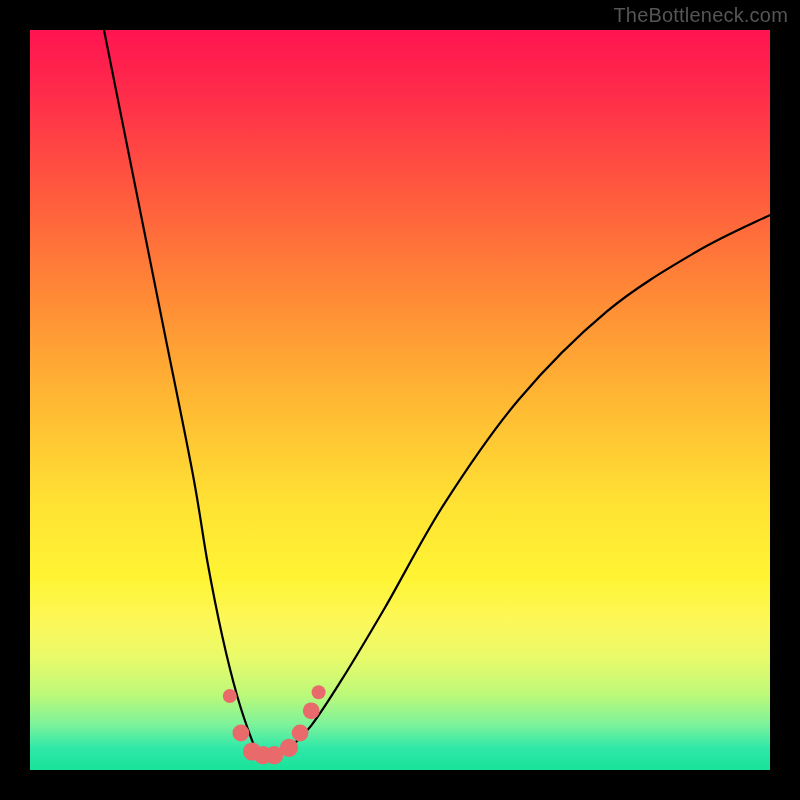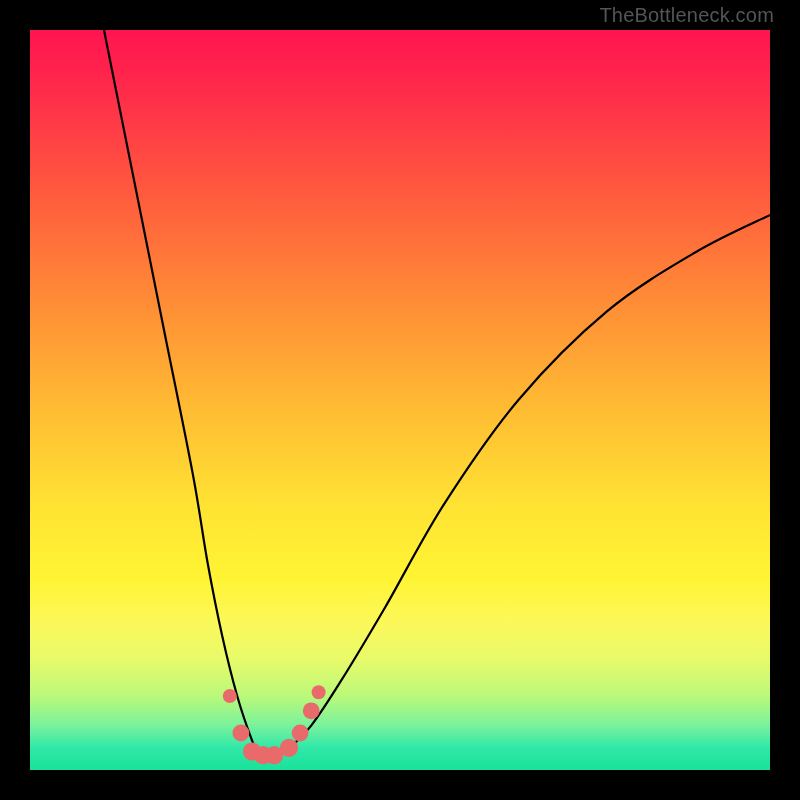--- a/index.html
+++ b/index.html
@@ -36,21 +36,21 @@
       #e8fa6a 85%,
       #baf97a 90%,
       #7af29c 94%,
       #30e8a8 97%,
       #18e29a 100%
     );
   }
   .watermark {
     position: absolute;
     top: 4px;
-    right: 26px;
+    right: 12px;
     color: #555;
     font-size: 20px;
     font-weight: 500;
     letter-spacing: 0.2px;
     user-select: none;
   }
   svg.curve {
     position: absolute;
     left: 0; top: 0;
     width: 740px; height: 740px;

